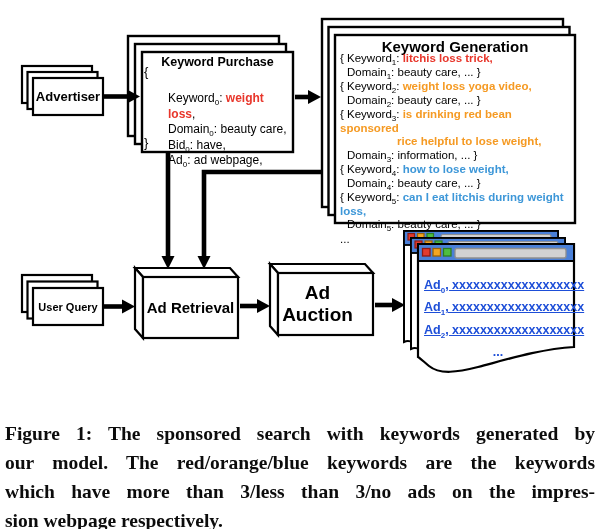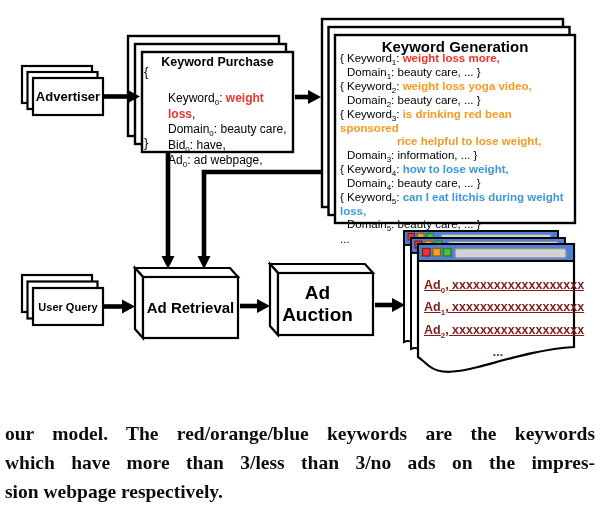--- a/index.html
+++ b/index.html
@@ -19,21 +19,21 @@
   .kp-brace{font-size:13px;}
   .kp-lines{left:168px;top:91px;width:125px;font-size:12px;line-height:15.5px;}
   
   .kg-title{left:335px;top:38px;width:240px;font-size:15px;}
   .kg-body{left:340px;top:52px;width:233px;font-size:11.5px;line-height:13.5px;}
   .kg-entry{margin-bottom:1px;}
   .kg-domain{padding-left:7px;}
   .kg-cont{padding-left:57px;}
   
   .serp{left:424px;top:274px;width:148px;font-size:12.5px;line-height:22.4px;
-        font-weight:bold;color:#7f1d1d;text-align:center;}
+        font-weight:bold;color:#1d4ed8;text-align:center;}
   .serp .ad-line{text-decoration:underline;white-space:nowrap;}
   
   .caption{position:absolute;left:5px;top:419px;width:590px;z-index:2;
            font-family:"Liberation Serif",serif;font-weight:bold;font-size:19.5px;
            line-height:29px;color:#0c0c0c;}
   .cap-line{text-align:justify;text-align-last:justify;}
   .cap-line.last{text-align-last:left;}
 </style>
 </head>
 <body>
@@ -130,21 +130,21 @@
       <div><span>Keyword</span><sub>0</sub><span>: </span><span class="c-red">weight loss</span><span>,</span></div>
       <div><span>Domain</span><sub>0</sub><span>: beauty care,</span></div>
       <div><span>Bid</span><sub>0</sub><span>: have,</span></div>
       <div><span>Ad</span><sub>0</sub><span>: ad webpage,</span></div>
     </div>
     <div class="abs kp-brace" style="left:144px;top:135px;">}</div>
 
     <div class="lbl kg-title">Keyword Generation</div>
     <div class="abs kg-body">
       <div class="kg-entry">
-        <div><span>{ Keyword</span><sub>1</sub><span>: </span><span class="c-red">weight loss more,</span></div>
+        <div><span>{ Keyword</span><sub>1</sub><span>: </span><span class="c-red">litchis loss trick,</span></div>
         <div class="kg-domain"><span>Domain</span><sub>1</sub><span>: beauty care, ... }</span></div>
       </div>
       <div class="kg-entry">
         <div><span>{ Keyword</span><sub>2</sub><span>: </span><span class="c-orange">weight loss yoga video,</span></div>
         <div class="kg-domain"><span>Domain</span><sub>2</sub><span>: beauty care, ... }</span></div>
       </div>
       <div class="kg-entry">
         <div><span>{ Keyword</span><sub>3</sub><span>: </span><span class="c-orange">is drinking red bean sponsored</span></div>
         <div class="kg-cont c-orange">rice helpful to lose weight,</div>
         <div class="kg-domain"><span>Domain</span><sub>3</sub><span>: information, ... }</span></div>
@@ -168,17 +168,18 @@
 
     <div class="abs serp">
       <div class="ad-line"><span>Ad</span><sub>0</sub><span>, xxxxxxxxxxxxxxxxxxx</span></div>
       <div class="ad-line"><span>Ad</span><sub>1</sub><span>, xxxxxxxxxxxxxxxxxxx</span></div>
       <div class="ad-line"><span>Ad</span><sub>2</sub><span>, xxxxxxxxxxxxxxxxxxx</span></div>
       <div>...</div>
     </div>
   </div>
 
   <div class="caption">
+    <div class="cap-line">Figure 1: The sponsored search with keywords generated by</div>
     <div class="cap-line">our model. The red/orange/blue keywords are the keywords</div>
     <div class="cap-line">which have more than 3/less than 3/no ads on the impres-</div>
     <div class="cap-line last">sion webpage respectively.</div>
   </div>
 </div>
 
 </body></html>

